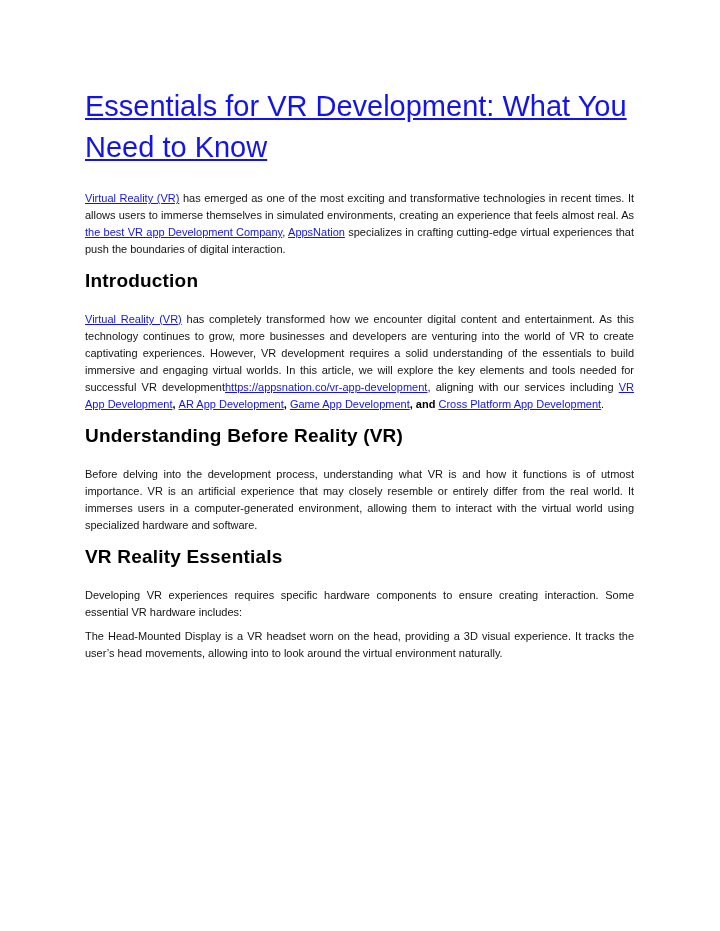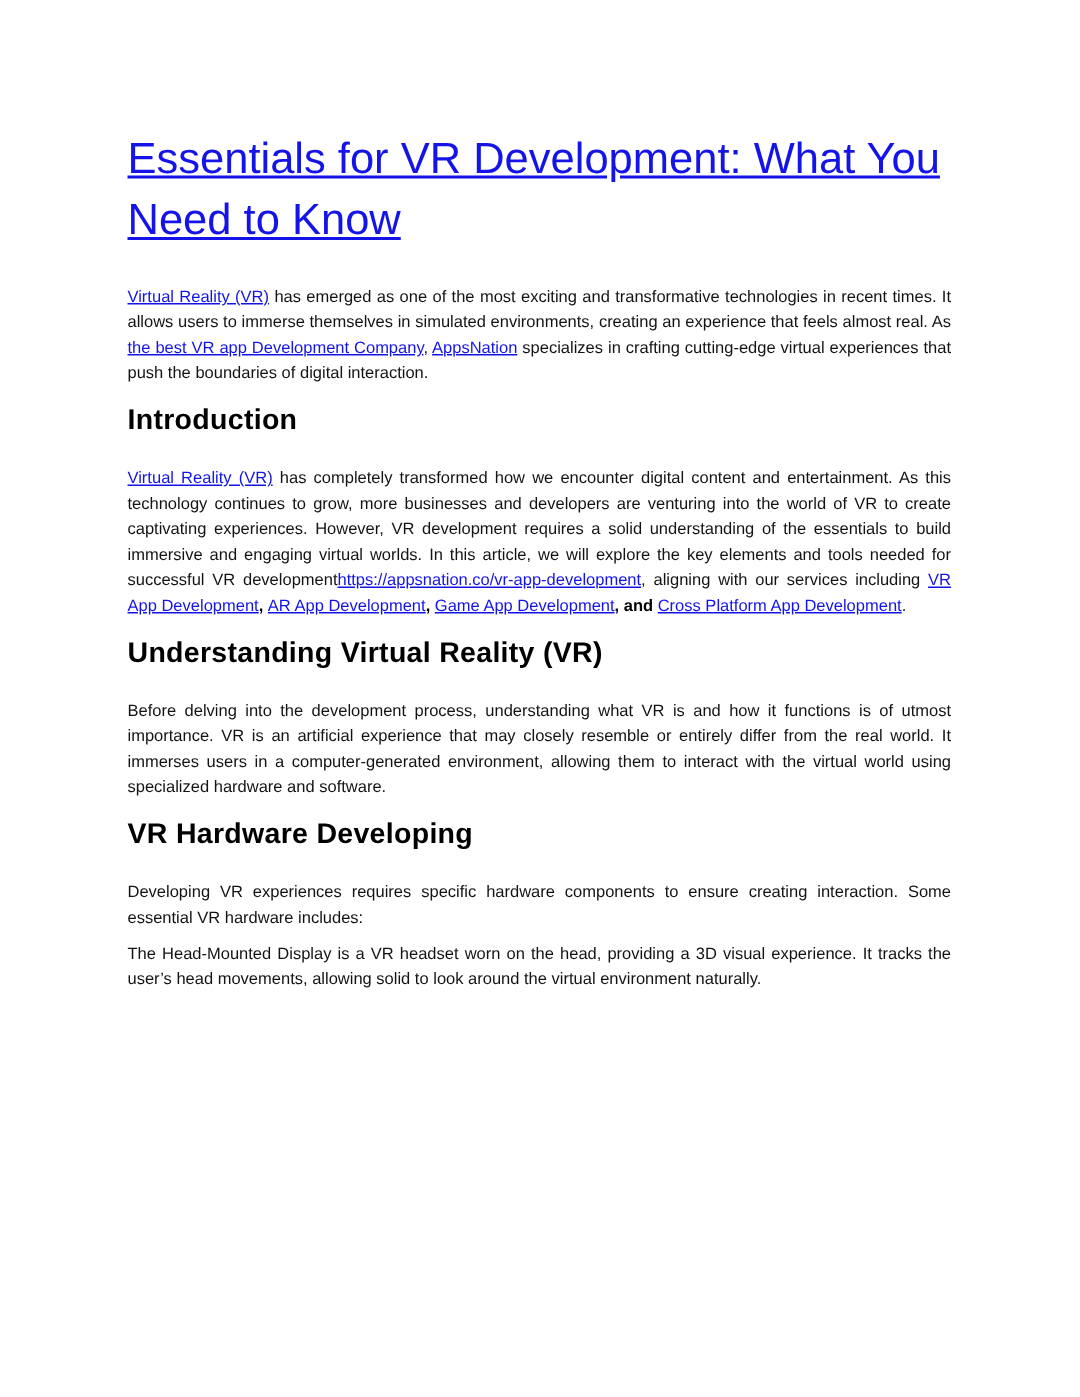--- a/index.html
+++ b/index.html
@@ -59,19 +59,19 @@
 </style>
 </head>
 <body>
 
 <div class="page">
   <div class="content" id="doc-content">
       <h1 class="doc-title"><a>Essentials for VR Development: What You Need to Know</a></h1>
       <p class="paragraph"><a class="inline-link">Virtual Reality (VR)</a><span> has emerged as one of the most exciting and transformative technologies in recent times. It allows users to immerse themselves in simulated environments, creating an experience that feels almost real. As </span><a class="inline-link">the best VR app Development Company</a><span>, </span><a class="inline-link">AppsNation</a><span> specializes in crafting cutting-edge virtual experiences that push the boundaries of digital interaction.</span></p>
       <h2 class="section-heading">Introduction</h2>
       <p class="paragraph"><a class="inline-link">Virtual Reality (VR)</a><span> has completely transformed how we encounter digital content and entertainment. As this technology continues to grow, more businesses and developers are venturing into the world of VR to create captivating experiences. However, VR development requires a solid understanding of the essentials to build immersive and engaging virtual worlds. In this article, we will explore the key elements and tools needed for successful VR development</span><a class="inline-link">https://appsnation.co/vr-app-development</a><span>, aligning with our services including </span><a class="inline-link">VR App Development</a><strong>, </strong><a class="inline-link">AR App Development</a><strong>, </strong><a class="inline-link">Game App Development</a><strong>, and </strong><a class="inline-link">Cross Platform App Development</a><span>.</span></p>
-      <h2 class="section-heading">Understanding Virtual Reality (VR)</h2>
+      <h2 class="section-heading">Understanding Before Reality (VR)</h2>
       <p class="paragraph"><span>Before delving into the development process, understanding what VR is and how it functions is of utmost importance. VR is an artificial experience that may closely resemble or entirely differ from the real world. It immerses users in a computer-generated environment, allowing them to interact with the virtual world using specialized hardware and software.</span></p>
-      <h2 class="section-heading">VR Hardware Developing</h2>
+      <h2 class="section-heading">VR Reality Essentials</h2>
       <p class="paragraph"><span>Developing VR experiences requires specific hardware components to ensure creating interaction. Some essential VR hardware includes:</span></p>
-      <p class="paragraph"><span>The Head-Mounted Display is a VR headset worn on the head, providing a 3D visual experience. It tracks the user’s head movements, allowing solid to look around the virtual environment naturally.</span></p>
+      <p class="paragraph"><span>The Head-Mounted Display is a VR headset worn on the head, providing a 3D visual experience. It tracks the user’s head movements, allowing into to look around the virtual environment naturally.</span></p>
     </div>
 </div>
 
 </body></html>

